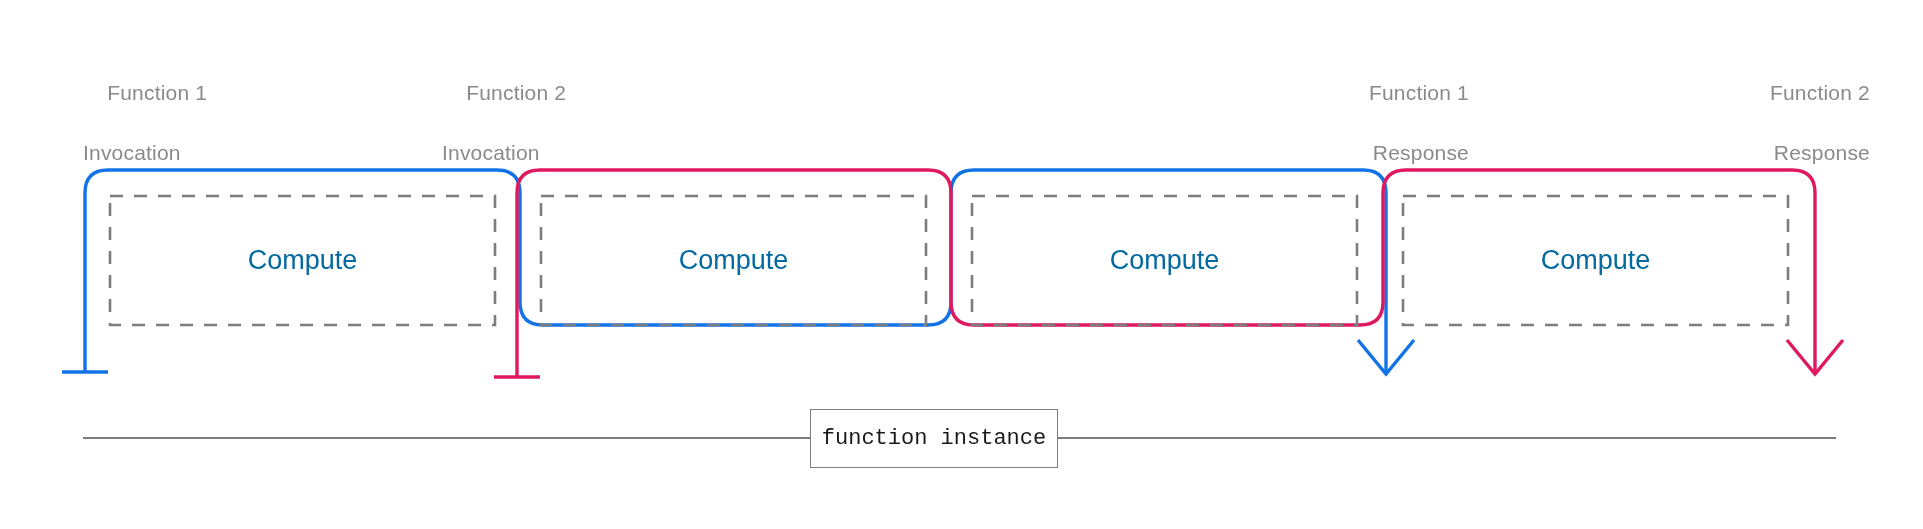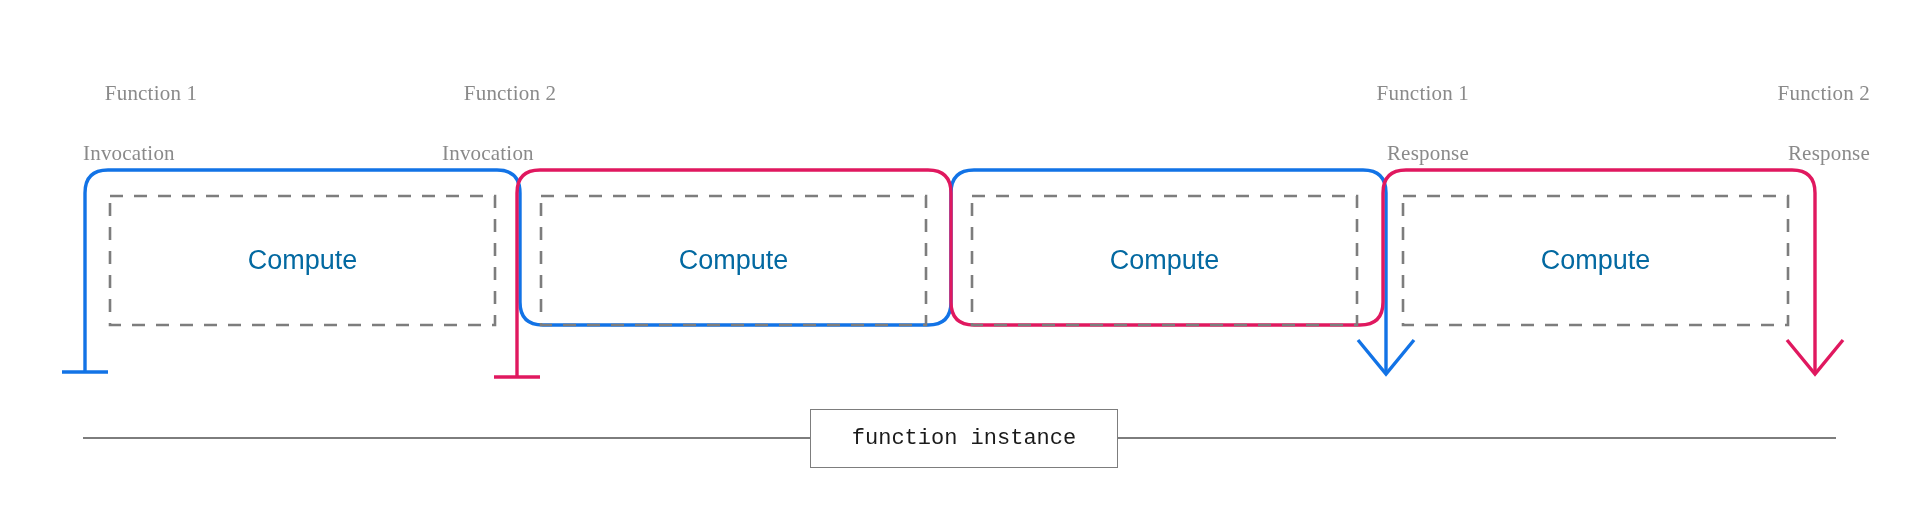--- a/index.html
+++ b/index.html
@@ -1,20 +1,20 @@
 <!DOCTYPE html>
 <html><head>
 <meta charset="utf-8">
 <style>
   html,body{margin:0;padding:0;background:#ffffff;}
   body{width:1923px;height:529px;overflow:hidden;
        font-family:"Liberation Sans",sans-serif;}
   #stage{position:relative;width:1923px;height:529px;background:#ffffff;}
   svg.layer{position:absolute;left:0;top:0;width:1923px;height:529px;overflow:visible;}
-  .lbl{position:absolute;font-family:Liberation Serif, serif;
+  .lbl{position:absolute;font-family:Liberation Sans, sans-serif;
        font-size:21px;line-height:30px;color:#8a8a8a;white-space:pre;
        letter-spacing:0.2px;}
   .lbl .l2{display:block;}
   .lbl.right{text-align:right;}
   .compute{position:absolute;font-family:"Liberation Sans",sans-serif;
            font-size:27px;color:#0369a1;display:flex;align-items:center;
            justify-content:center;white-space:nowrap;}
   .inst-box{position:absolute;border:1.6px solid #7d7d7d;background:#ffffff;
             display:flex;align-items:center;justify-content:center;
             font-family:"Liberation Mono",monospace;font-size:22px;color:#1a1a1a;
@@ -98,15 +98,15 @@
 
   <div class="compute" style="left:110px;top:196px;width:385px;height:129px;">Compute</div>
   <div class="compute" style="left:541px;top:196px;width:385px;height:129px;">Compute</div>
   <div class="compute" style="left:972px;top:196px;width:385px;height:129px;">Compute</div>
   <div class="compute" style="left:1403px;top:196px;width:385px;height:129px;">Compute</div>
 
   <svg class="layer" viewBox="0 0 1923 529" preserveAspectRatio="none">
     <line x1="83" y1="438" x2="1836" y2="438" stroke="#7d7d7d" stroke-width="2.2"></line>
   </svg>
 
-  <div class="inst-box" style="left:810px;top:409px;width:308px;height:59px;">function instance</div>
+  <div class="inst-box" style="left:810px;top:409px;width:248px;height:59px;">function instance</div>
 
 </div>
 
 </body></html>

